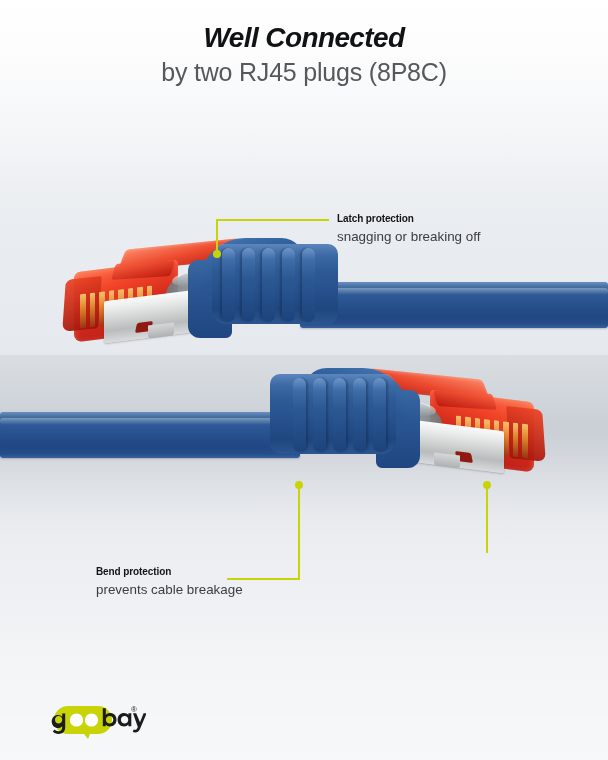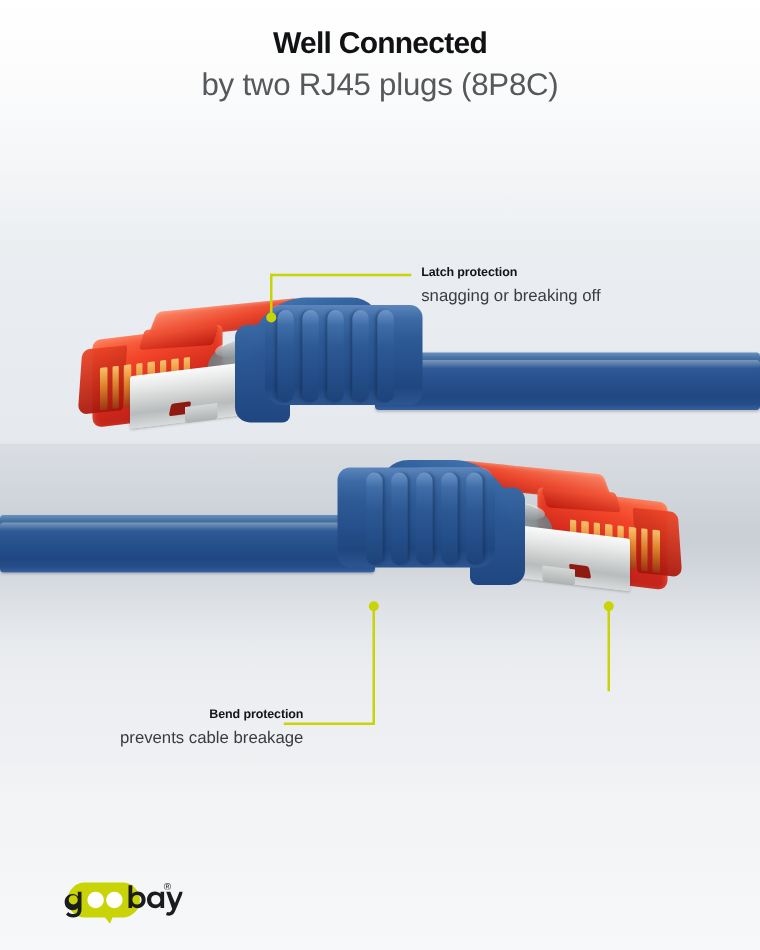--- a/index.html
+++ b/index.html
@@ -35,40 +35,40 @@
   .sheen-top { top:0; height:200px;
     background:linear-gradient(180deg, rgba(255,255,255,.85), rgba(255,255,255,0)); }
   .sheen-mid { top:355px; height:160px;
     background:linear-gradient(180deg, rgba(120,130,145,.10), rgba(120,130,145,.16) 45%, rgba(255,255,255,0)); }
   .sheen-bot { top:600px; height:160px;
     background:linear-gradient(180deg, rgba(255,255,255,0), rgba(255,255,255,.55)); }
 
   
   .header { position:absolute; top:22px; left:0; width:608px; text-align:center; }
   .title {
-    font-size:24px; font-weight:bold; color:#111214;
-    letter-spacing:-0.6px; line-height:1.12;
+    font-size:28px; font-weight:bold; color:#111214;
+    letter-spacing:-0.6px; line-height:1.12;font-style:italic;
   }
   .subtitle {
     font-size:25px; font-weight:300; color:#56585c;
     letter-spacing:-0.2px; margin-top:4px; line-height:1.2;
   }
 
   
   .callout { position:absolute; }
   .callout-title {
     font-size:10px; font-weight:bold; color:#131417;
     letter-spacing:-0.1px; line-height:1.35; white-space:nowrap;
   }
   .callout-body {
     font-size:13.4px; font-weight:400; color:#3a3c40;
     line-height:1.42; margin-top:1px; white-space:nowrap;
   }
   .c-latch { top:212px; left:337px; }
-  .c-bend  { top:565px; left:96px;text-align:right; }
+  .c-bend  { top:565px; left:96px; }
   .c-gold  { top:565px; left:337px; }
 
   
   .lead { position:absolute; background:#c9d407; }
   .lead-v { width:2px; }
   .lead-h { height:2px; }
   .dot {
     position:absolute; width:8px; height:8px; border-radius:50%;
     background:#c9d407;
   }

